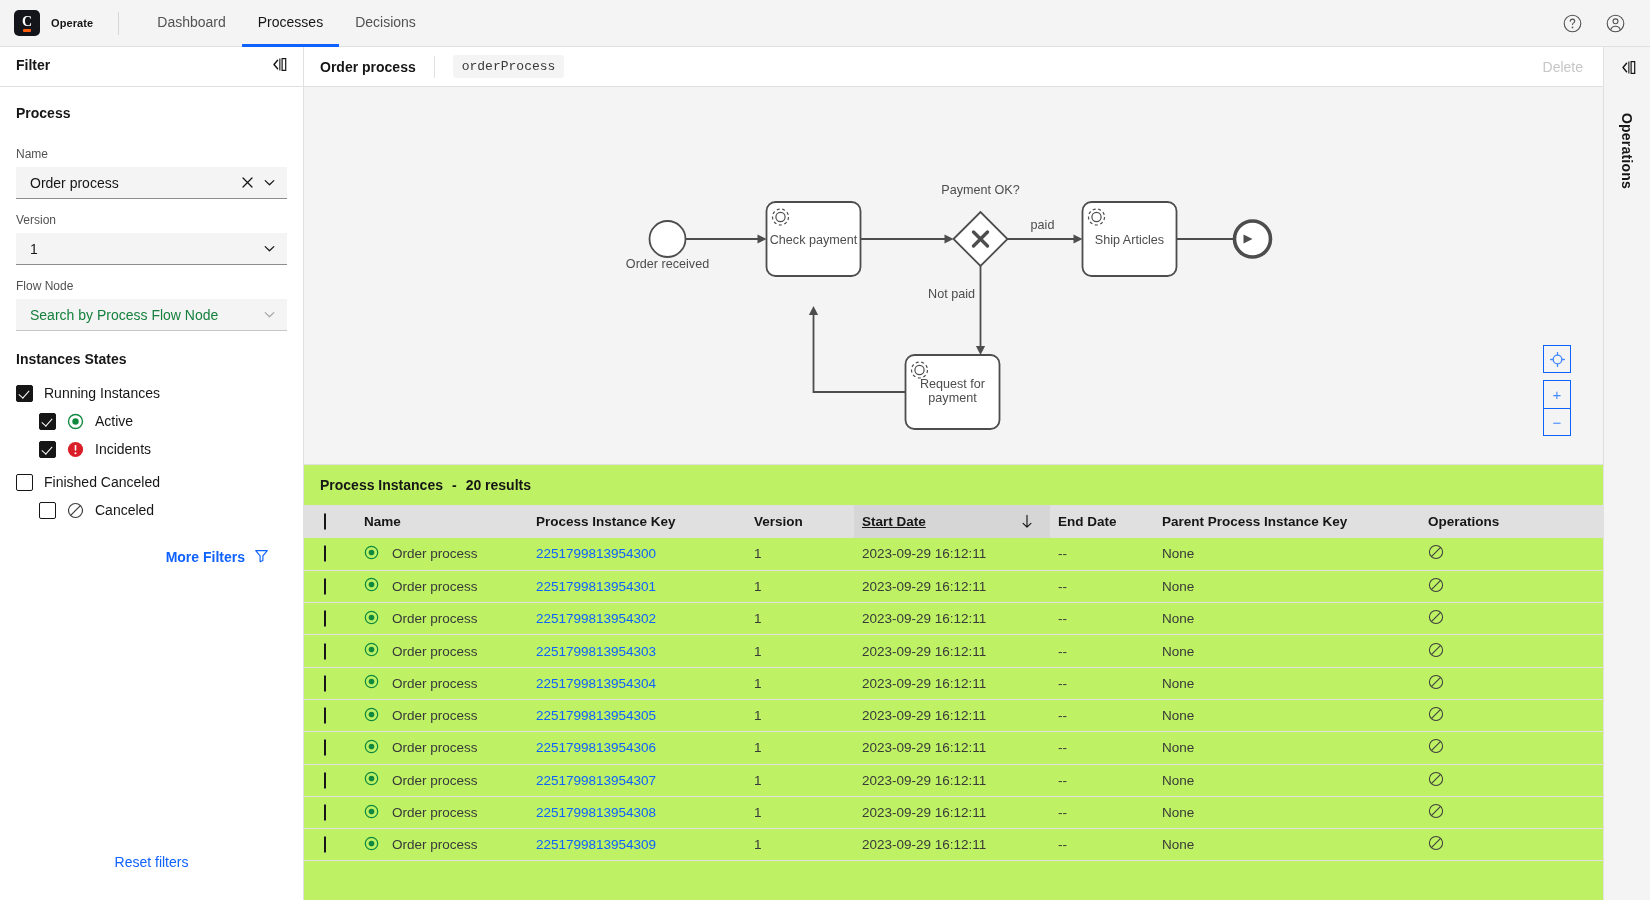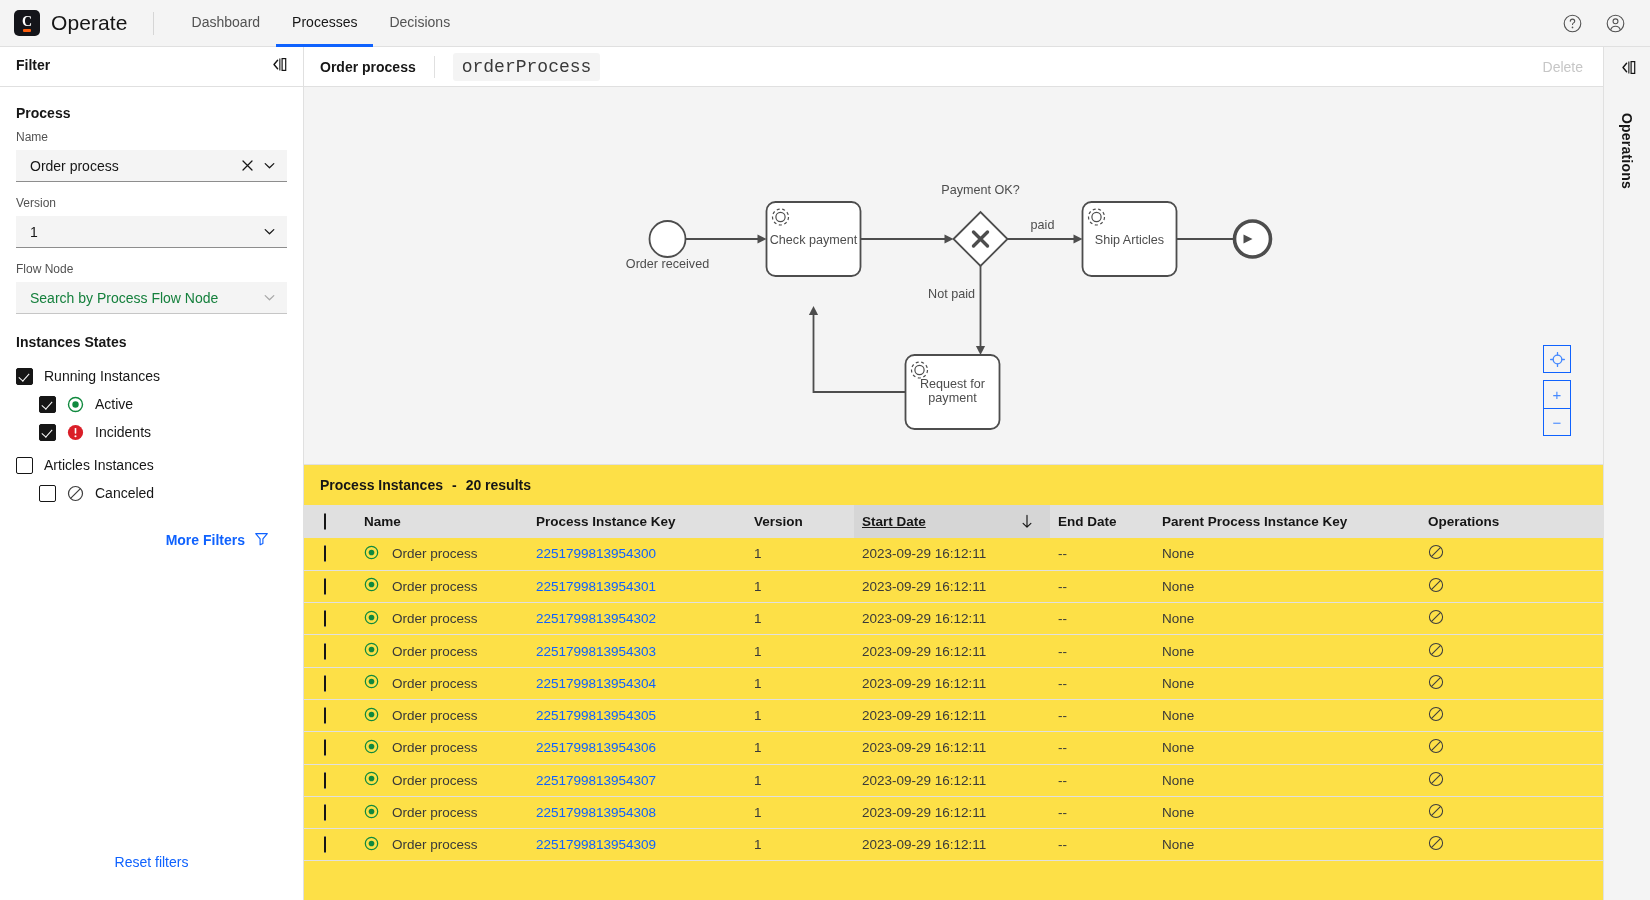--- a/index.html
+++ b/index.html
@@ -28,21 +28,21 @@
   }
   .logo-c {
     color: #fff; font-size: 14px; font-weight: 700;
     font-family: "Liberation Serif", serif; line-height: 1;
     margin-bottom: 2px;
   }
   .logo-bar {
     position: absolute; bottom: 4px; left: 50%; transform: translateX(-50%);
     width: 8px; height: 3px; background: #fc5d0d; border-radius: 1px;
   }
-  .brand-name { font-size: 21px; font-weight: 400; letter-spacing: .1px; }
+  .brand-name { font-size: 11px; font-weight: 700; letter-spacing: .1px; }
   .nav-div { width: 1px; height: 23px; background: #d6d6d6; margin: 0 22px 0 25px; }
   .nav { display: flex; align-items: center; height: 100%; }
   .nav-item {
     height: 47px; display: flex; align-items: center;
     padding: 0 16px; font-size: 14px; color: #525252;
     border-bottom: 3px solid transparent; cursor: pointer;
   }
   .nav-item.active { color: #161616; border-bottom-color: #0f62fe; }
   .topbar-right { margin-left: auto; display: flex; align-items: center; gap: 22px; padding-right: 8px; }
   .ic { cursor: pointer; display: flex; }
@@ -56,21 +56,21 @@
     border-right: 1px solid #e0e0e0;
     display: flex; flex-direction: column; position: relative;
   }
   .sb-head {
     height: 40px; min-height: 40px; display: flex; align-items: center;
     justify-content: space-between; padding: 0 14px 4px 16px;
     border-bottom: 1px solid #e0e0e0;
   }
   .sb-title { font-size: 14px; font-weight: 700; }
   .sb-body { flex: 1; padding: 18px 16px 0 16px; overflow: hidden; }
-  .grp-title { font-size: 14px; font-weight: 700; margin-bottom: 9px; }
+  .grp-title { font-size: 14px; font-weight: 700; margin-bottom: 26px; }
   .fld { margin-bottom: 14px; }
   .fld-label { font-size: 12px; color: #525252; margin-bottom: 6px; }
   .sel {
     height: 32px; background: #f4f4f4; border-bottom: 1px solid #8d8d8d;
     display: flex; align-items: center; padding: 0 10px 0 14px;
     font-size: 14px; cursor: pointer; gap: 6px;
   }
   .sel .val { flex: 1; color: #161616; }
   .sel .val.ph { color: #15803d; }
   .sel.disabled { background: #f4f4f4; border-bottom-color: #c6c6c6; }
@@ -108,21 +108,21 @@
   .main { flex: 1; display: flex; flex-direction: column; min-width: 0; background: #f4f4f4; }
   .main-head {
     height: 40px; min-height: 40px; background: #fff;
     border-bottom: 1px solid #e0e0e0;
     display: flex; align-items: center; padding: 0 16px 0 16px;
   }
   .mh-title { font-size: 14px; font-weight: 700; }
   .mh-div { width: 1px; height: 22px; background: #e0e0e0; margin: 0 18px; }
   .badge {
     background: #f4f4f4; border-radius: 3px; padding: 4px 9px;
-    font-family: "Liberation Mono", monospace; font-size: 18px; color: #393939;
+    font-family: "Liberation Mono", monospace; font-size: 13px; color: #393939;
   }
   .mh-right { margin-left: auto; }
   .del-btn { font-size: 14px; color: #c6c6c6; cursor: default; padding-right: 4px; }
 
   
   .diagram {
     height: 378px; min-height: 378px; background: #f4f4f4;
     position: relative; border-bottom: 1px solid #e0e0e0; overflow: hidden;
   }
   .zoom-ctrls {
@@ -131,21 +131,21 @@
   }
   .zbtn {
     width: 28px; height: 28px; border: 1px solid #0f62fe;
     background: #f4f4f4; display: flex; align-items: center; justify-content: center;
     cursor: pointer; color: #4589ff; font-size: 15px; line-height: 1;
   }
   .zbtn.reset { margin-bottom: 7px; }
   .zbtn.zin { border-bottom: none; }
 
   
-  .tablewrap { flex: 1; background: #fde047; display: flex; flex-direction: column; min-height: 0; }
+  .tablewrap { flex: 1; background: #bef264; display: flex; flex-direction: column; min-height: 0; }
   .tbl-head {
     height: 40px; min-height: 40px; display: flex; align-items: center;
     padding: 0 16px; gap: 7px;
   }
   .tbl-head .t1 { font-size: 14px; font-weight: 700; }
   .tbl-head .dash { font-size: 14px; font-weight: 700; margin: 0 2px; }
   .tbl-head .res { font-size: 14px; font-weight: 700; }
   table { width: 100%; border-collapse: collapse; table-layout: fixed; }
   thead tr { background: #e0e0e0; height: 33px; }
   th {
@@ -304,21 +304,21 @@
               <circle cx="8.5" cy="8.5" r="7.6" fill="#da1e28"></circle>
               <rect x="7.7" y="3.9" width="1.6" height="5.9" rx=".7" fill="#fff"></rect>
               <circle cx="8.5" cy="12.2" r="1.05" fill="#fff"></circle>
             </svg>
           </span>
           <span class="cblabel">Incidents</span>
         </div>
 
         <div class="cbrow" style="margin-top:5px;">
           <span class="cb"></span>
-          <span class="cblabel">Articles Instances</span>
+          <span class="cblabel">Finished Canceled</span>
         </div>
 
 
         <div class="cbrow indent">
           <span class="cb"></span>
           <span class="st-ic">
             <svg width="17" height="17" viewBox="0 0 17 17" fill="none">
               <circle cx="8.5" cy="8.5" r="7" stroke="#3d3d3d" stroke-width="1.2"></circle>
               <path d="M3.6 13.4 13.4 3.6" stroke="#3d3d3d" stroke-width="1.2"></path>
             </svg>

